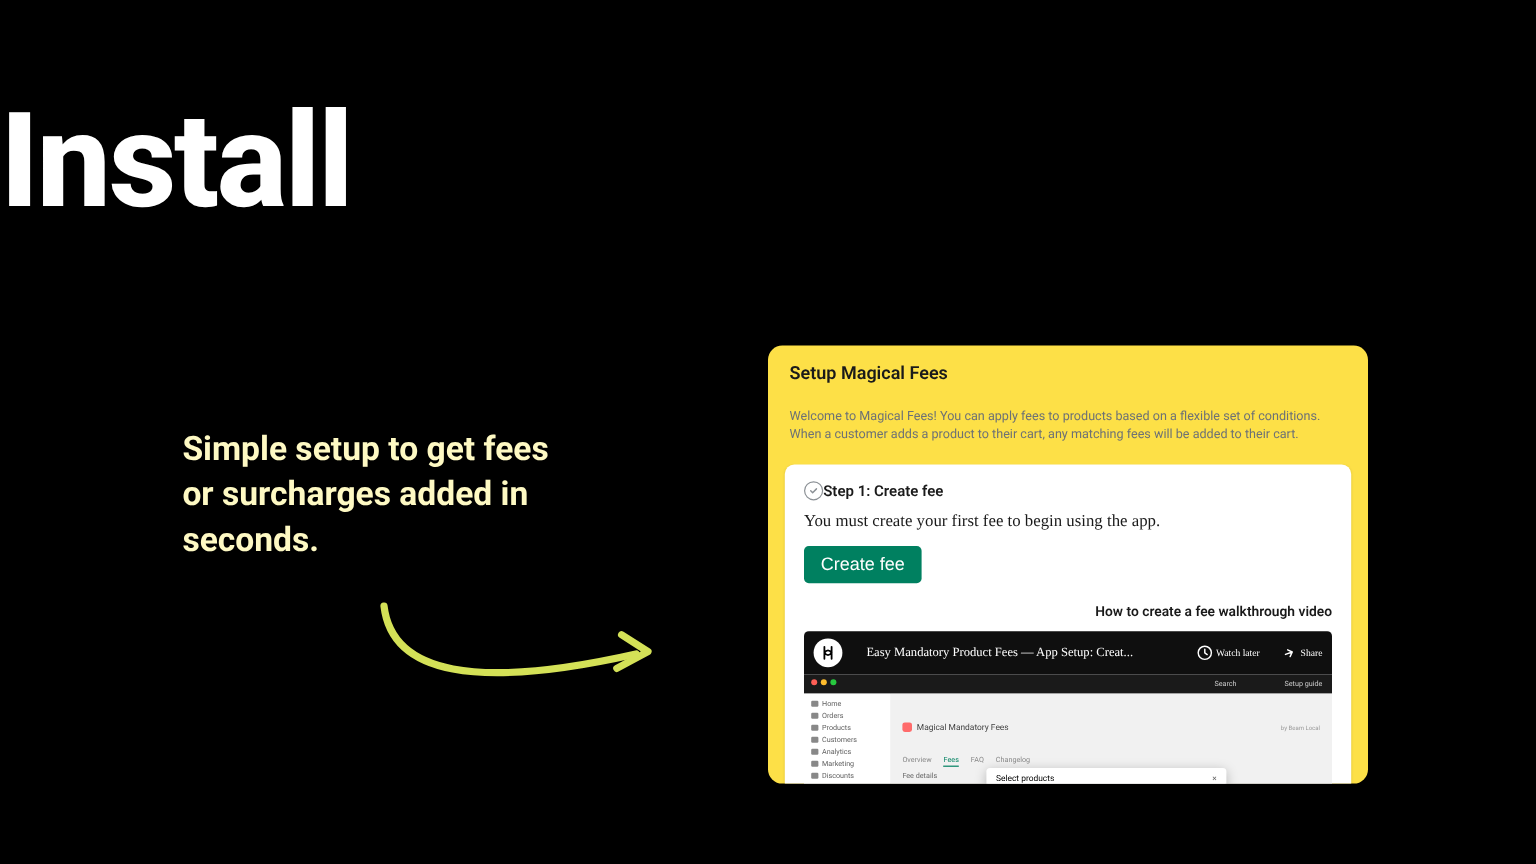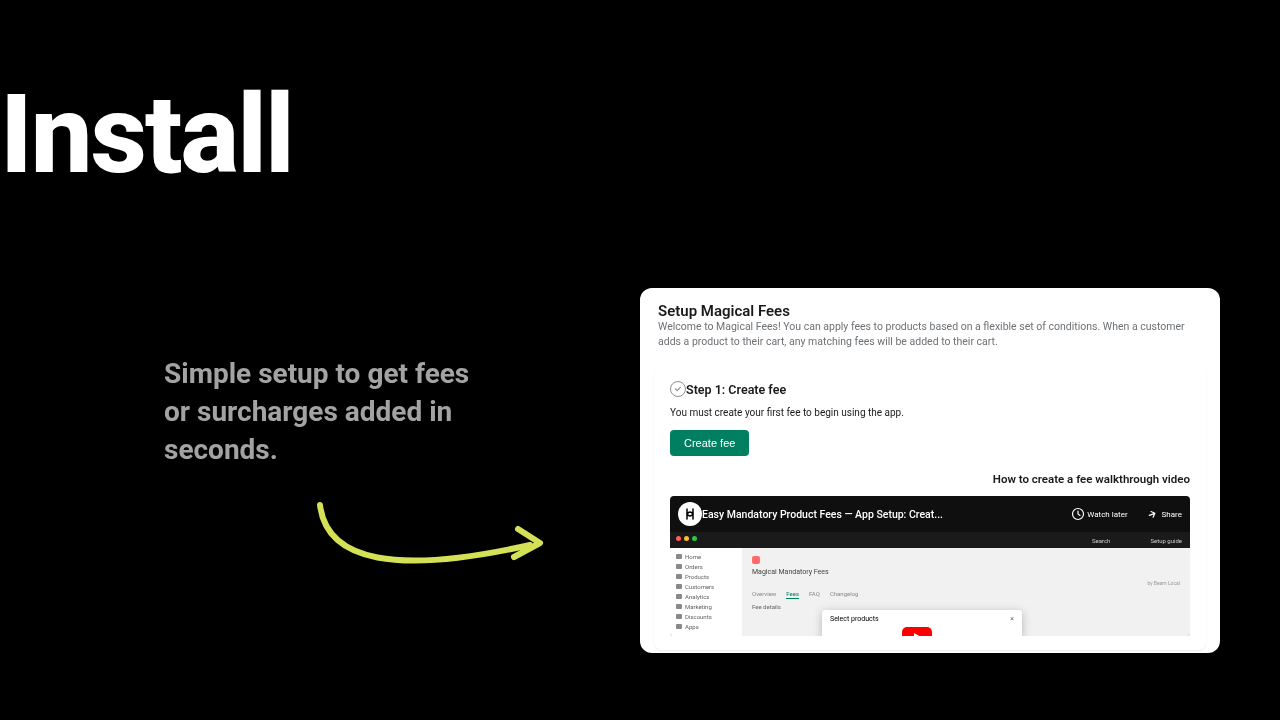--- a/index.html
+++ b/index.html
@@ -13,58 +13,58 @@
     }
     .headline {
       color: #fff;
       font-size: 110px;
       font-weight: 800;
       text-align: left;
       margin-top: 70px;
       letter-spacing: -2px;
     }
     .subhead {
-      color: #a3a3a3;
+      color: #fef9c3;
       font-size: 28px;
       font-weight: 700;
       position: absolute;
-      left: 164px;
+      left: 152px;
       top: 355px;
       line-height: 1.35;
       max-width: 320px;
     }
     .arrow {
       position: absolute;
       left: 300px;
       top: 485px;
     }
     .panel {
       position: absolute;
       left: 640px;
       top: 288px;
-      width: 580px;
+      width: 500px;
       height: 365px;
-      background: #ffffff;
+      background: #fde047;
       border-radius: 12px;
       overflow: hidden;
       box-shadow: 0 2px 8px rgba(0,0,0,0.3);
     }
     .panel-header {
       padding: 14px 18px 10px;
     }
     .panel-title {
       font-size: 15px;
       font-weight: 600;
       color: #1a1a1a;
     }
     .panel-desc {
       font-size: 10.5px;
       color: #6d7175;
       line-height: 1.4;
-      margin-top: 0;
+      margin-top: 20px;
     }
     .card {
       margin: 8px 14px;
       background: #fff;
       border-radius: 8px;
       padding: 14px 16px;
       box-shadow: 0 1px 2px rgba(0,0,0,0.08);
     }
     .step-row {
       display: flex;
@@ -80,31 +80,32 @@
       align-items: center;
       justify-content: center;
       flex-shrink: 0;
     }
     .step-title {
       font-size: 12.5px;
       font-weight: 600;
       color: #1a1a1a;
     }
     .step-desc {
-      font-size: 10px;
+      font-size: 14px;
       color: #1a1a1a;
       margin-bottom: 12px;
+      font-family: Liberation Serif, serif;
     }
     .create-btn {
       background: #008060;
       color: #fff;
       border: none;
       border-radius: 4px;
       padding: 7px 14px;
-      font-size: 11px;
+      font-size: 15px;
       font-weight: 500;
       cursor: pointer;
     }
     .video-label {
       font-size: 11.5px;
       font-weight: 600;
       color: #1a1a1a;
       margin-top: 16px;
       margin-bottom: 10px;
       text-align: right;
@@ -114,22 +115,23 @@
       background: #0f0f0f;
       border-radius: 4px;
       position: relative;
       overflow: hidden;
     }
     .video-topbar {
       height: 36px;
       display: flex;
       align-items: center;
       padding: 0 8px;
-      gap: 0;
+      gap: 20px;
       position: relative;
+      font-family: Liberation Serif, serif;
     }
     .video-avatar {
       width: 24px;
       height: 24px;
       border-radius: 50%;
       background: #fff;
       display: flex;
       align-items: center;
       justify-content: center;
       flex-shrink: 0;
@@ -193,25 +195,24 @@
       left: 72px;
       top: 16px;
       right: 0;
       bottom: 0;
       background: #f1f1f1;
       padding: 4px 10px;
     }
     .vb-main-title {
       font-size: 7px;
       color: #444;
-      margin: 4px 0;
-      display: flex;
-      align-items: flex-start;
+      margin: 20px 0;
+      display: flex;
+      align-items: flex-end;
       gap: 4px;
-      flex-direction: column;
     }
     .vb-tabs {
       font-size: 6px;
       color: #888;
       display: flex;
       gap: 10px;
       margin: 4px 0 2px;
     }
     .vb-tabs .active { color: #008060; border-bottom: 1px solid #008060; padding-bottom:1px;}
     .vb-modal {

